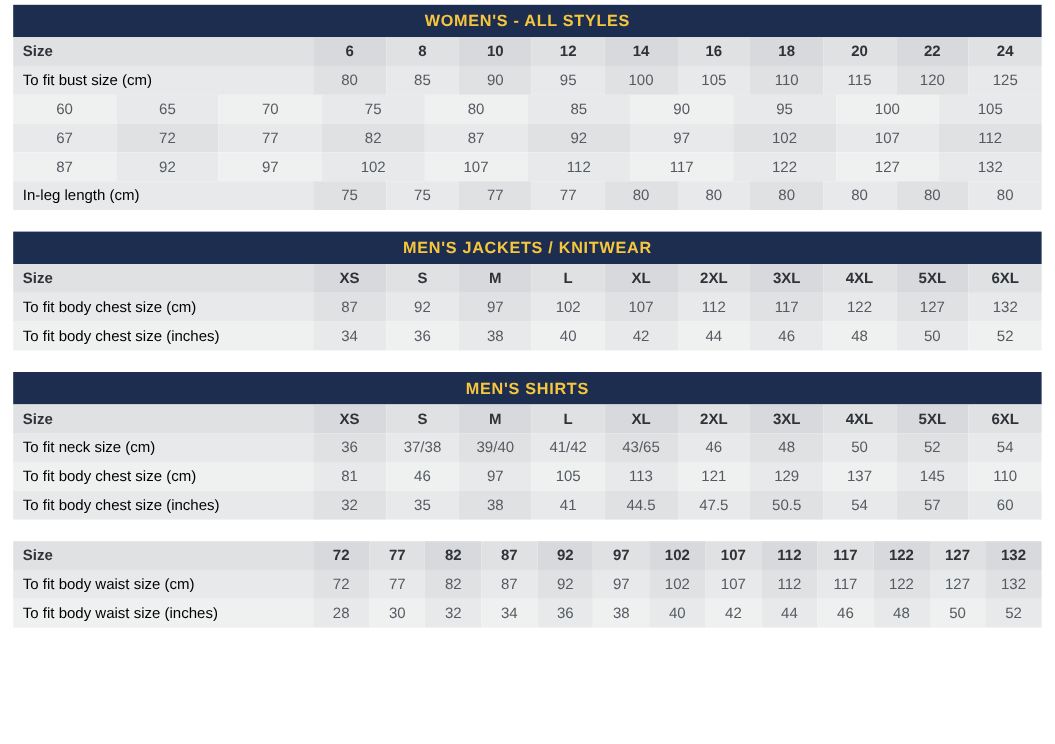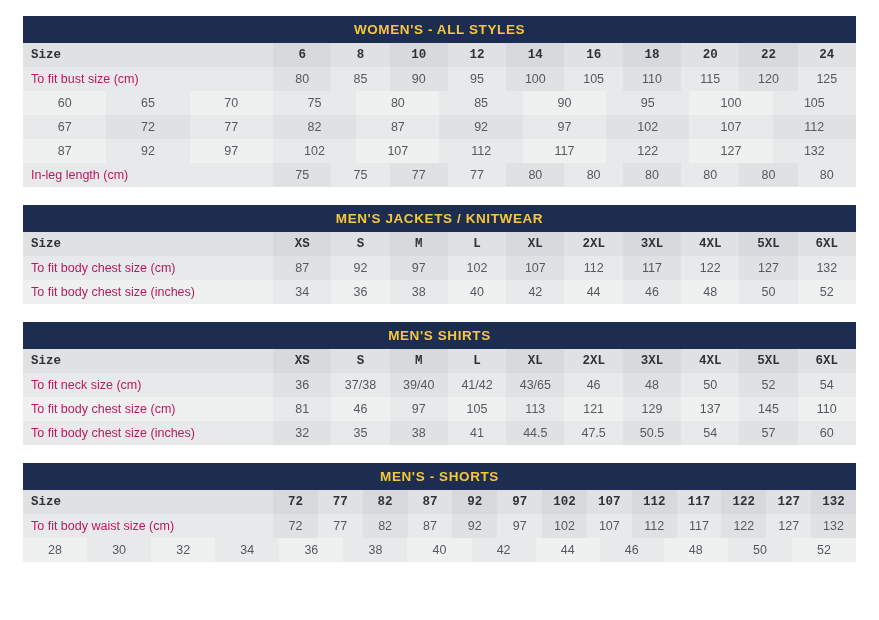--- a/index.html
+++ b/index.html
@@ -11,21 +11,21 @@
     width: 879px;
     height: 620px;
     font-family: "Liberation Sans", sans-serif;
     color: #3c3c3c;
     overflow: hidden;
   }
   .page {
     width: 879px;
     height: 456px;
     position: relative;
-    padding: 16px;
+    padding: 4px;
     box-sizing: border-box;
   }
   .table-block {
     margin: 0 7px 18px 7px;
   }
   .table-title {
     background: #1d2d50;
     color: #f6c63c;
     font-weight: bold;
     font-size: 13.5px;
@@ -35,38 +35,37 @@
     text-transform: uppercase;
   }
   .row {
     display: flex;
     width: 100%;
   }
   .cell-label {
     flex: 0 0 250px;
     padding: 5px 0 5px 8px;
     font-size: 12.5px;
-    color: #be185d;
+    color: #000000;
     text-align: left;
     box-sizing: border-box;
     white-space: nowrap;
   }
   .cell-val {
     flex: 1 1 0;
     padding: 5px 0 5px 0;
     font-size: 12.5px;
     color: #555a60;
     text-align: center;
     box-sizing: border-box;
   }
   .row-head .cell-label,
   .row-head .cell-val {
     font-weight: bold;
     color: #2f3338;
-    font-family: Liberation Mono, monospace;
   }
 
   .body-rows .row:nth-child(odd)  .cell-label { background: #e8e9ea; }
   .body-rows .row:nth-child(even) .cell-label { background: #eff0f0; }
   .body-rows .row:nth-child(odd)  .cell-val   { background: #e8e9ea; }
   .body-rows .row:nth-child(even) .cell-val   { background: #eff0f0; }
 
   .body-rows .row:nth-child(odd)  .cell-val:nth-child(even) { background: #e0e1e3; }
   .body-rows .row:nth-child(even) .cell-val:nth-child(even) { background: #e8e9ea; }
 
@@ -254,21 +253,20 @@
             <div class="cell-val">44.5</div>
             <div class="cell-val">47.5</div>
             <div class="cell-val">50.5</div>
             <div class="cell-val">54</div>
             <div class="cell-val">57</div>
             <div class="cell-val">60</div>
           </div>
         </div>
       </div>
       <div class="table-block">
-        <div class="table-title">MEN'S - SHORTS</div>
         <div class="row row-head head-row">
           <div class="cell-label">Size</div>
           <div class="cell-val">72</div>
           <div class="cell-val">77</div>
           <div class="cell-val">82</div>
           <div class="cell-val">87</div>
           <div class="cell-val">92</div>
           <div class="cell-val">97</div>
           <div class="cell-val">102</div>
           <div class="cell-val">107</div>
@@ -289,20 +287,21 @@
             <div class="cell-val">97</div>
             <div class="cell-val">102</div>
             <div class="cell-val">107</div>
             <div class="cell-val">112</div>
             <div class="cell-val">117</div>
             <div class="cell-val">122</div>
             <div class="cell-val">127</div>
             <div class="cell-val">132</div>
           </div>
           <div class="row">
+            <div class="cell-label">To fit body waist size (inches)</div>
             <div class="cell-val">28</div>
             <div class="cell-val">30</div>
             <div class="cell-val">32</div>
             <div class="cell-val">34</div>
             <div class="cell-val">36</div>
             <div class="cell-val">38</div>
             <div class="cell-val">40</div>
             <div class="cell-val">42</div>
             <div class="cell-val">44</div>
             <div class="cell-val">46</div>

